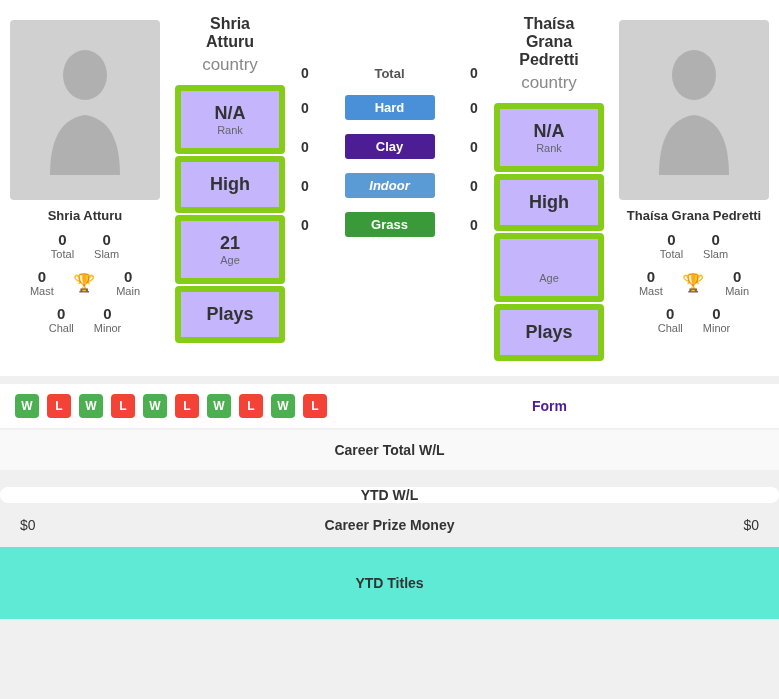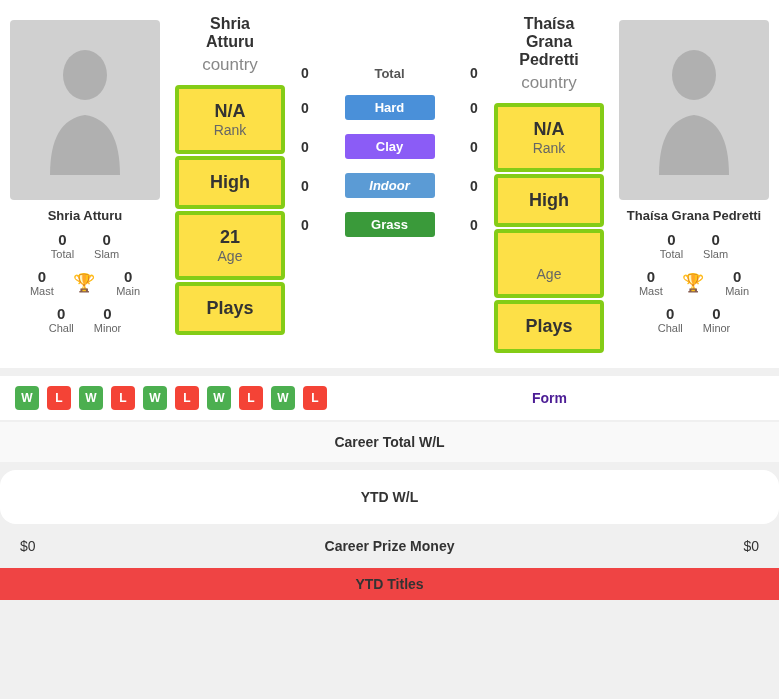--- a/index.html
+++ b/index.html
@@ -129,21 +129,21 @@
       color: #fff;
       font-size: 13px;
       font-weight: bold;
       padding: 5px 0;
       width: 90px;
       text-align: center;
       cursor: pointer;
     }
 
     .surface-hard { background: #4a90d9; }
-    .surface-clay { background: #8b5cf6; }
+    .surface-clay { background: #4c1d95; }
     .surface-indoor { background: #5b9bd5; font-style: italic; }
     .surface-grass { background: #3a9a3a; }
 
     
     .stats-middle-area {
       display: flex;
       flex: 1;
       gap: 0;
     }
 
@@ -169,36 +169,36 @@
       width: 120px;
       flex-shrink: 0;
       display: flex;
       flex-direction: column;
       align-items: center;
       padding: 0 5px;
       gap: 2px;
     }
 
     .stat-block {
-      background: #fde047;
-      border: 4px solid #84cc16;
+      background: #c4b5fd;
+      border: 6px solid #84cc16;
       border-radius: 4px;
       text-align: center;
       padding: 12px 8px;
       width: 100%;
     }
 
     .stat-block .val {
       font-size: 18px;
       font-weight: bold;
       color: #333;
     }
 
     .stat-block .lbl {
-      font-size: 14px;
+      font-size: 11px;
       color: #666;
     }
 
     
     .form-section {
       background: #fff;
       margin-top: 8px;
       padding: 10px 15px;
       display: flex;
       align-items: center;
@@ -258,22 +258,22 @@
     .stats-row-right {
       flex: 1;
       text-align: right;
       font-size: 14px;
       color: #333;
     }
 
     
     .ytd-row {
       background: #fff;
-      margin-top: 8px;
-      padding: 19px 20px;
+      margin-top: 17px;
+      padding: 0 20px;
       display: flex;
       align-items: center;
       justify-content: center;
       border-radius: 16px;
     }
 
     .ytd-label {
       font-size: 14px;
       font-weight: bold;
       color: #333;
@@ -283,23 +283,23 @@
     .prize-row {
       background: #f0f0f0;
       margin-top: 2px;
       padding: 12px 20px;
       display: flex;
       align-items: center;
     }
 
     
     .ytd-titles-row {
-      background: #ef4444;
+      background: #5eead4;
       margin-top: 2px;
-      padding: 8px 20px;
+      padding: 28px 20px;
       display: flex;
       align-items: center;
       justify-content: center;
     }
 
     
     .player-top-section {
       display: flex;
       flex-direction: column;
       align-items: center;

